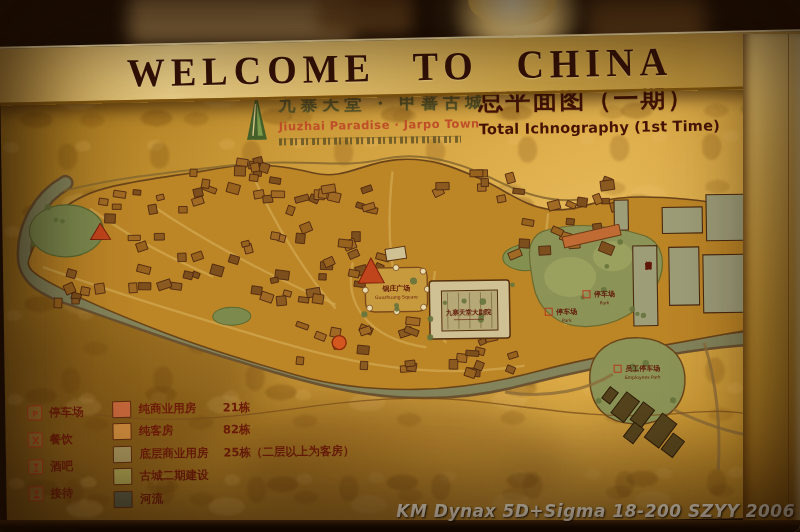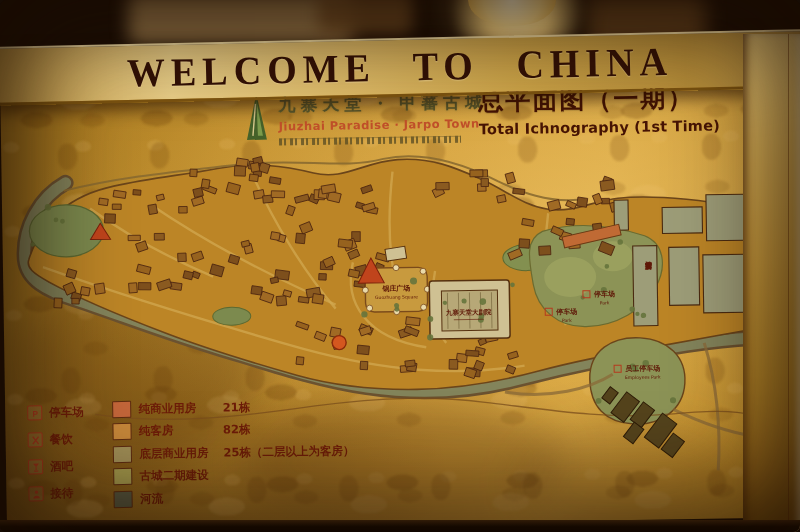--- a/index.html
+++ b/index.html
@@ -446,14 +446,15 @@
         </div>
     </div>
   </div>
 
   <div id="banner">
     <span id="banner-text">WELCOME TO CHINA</span>
   </div>
 
   <div id="frame-right"></div>
   <div id="bottom-strip"></div>
+  <div id="watermark">KM Dynax 5D+Sigma 18-200 SZYY 2006</div>
   <div id="vignette"></div>
 </div>
 
 </body></html>

